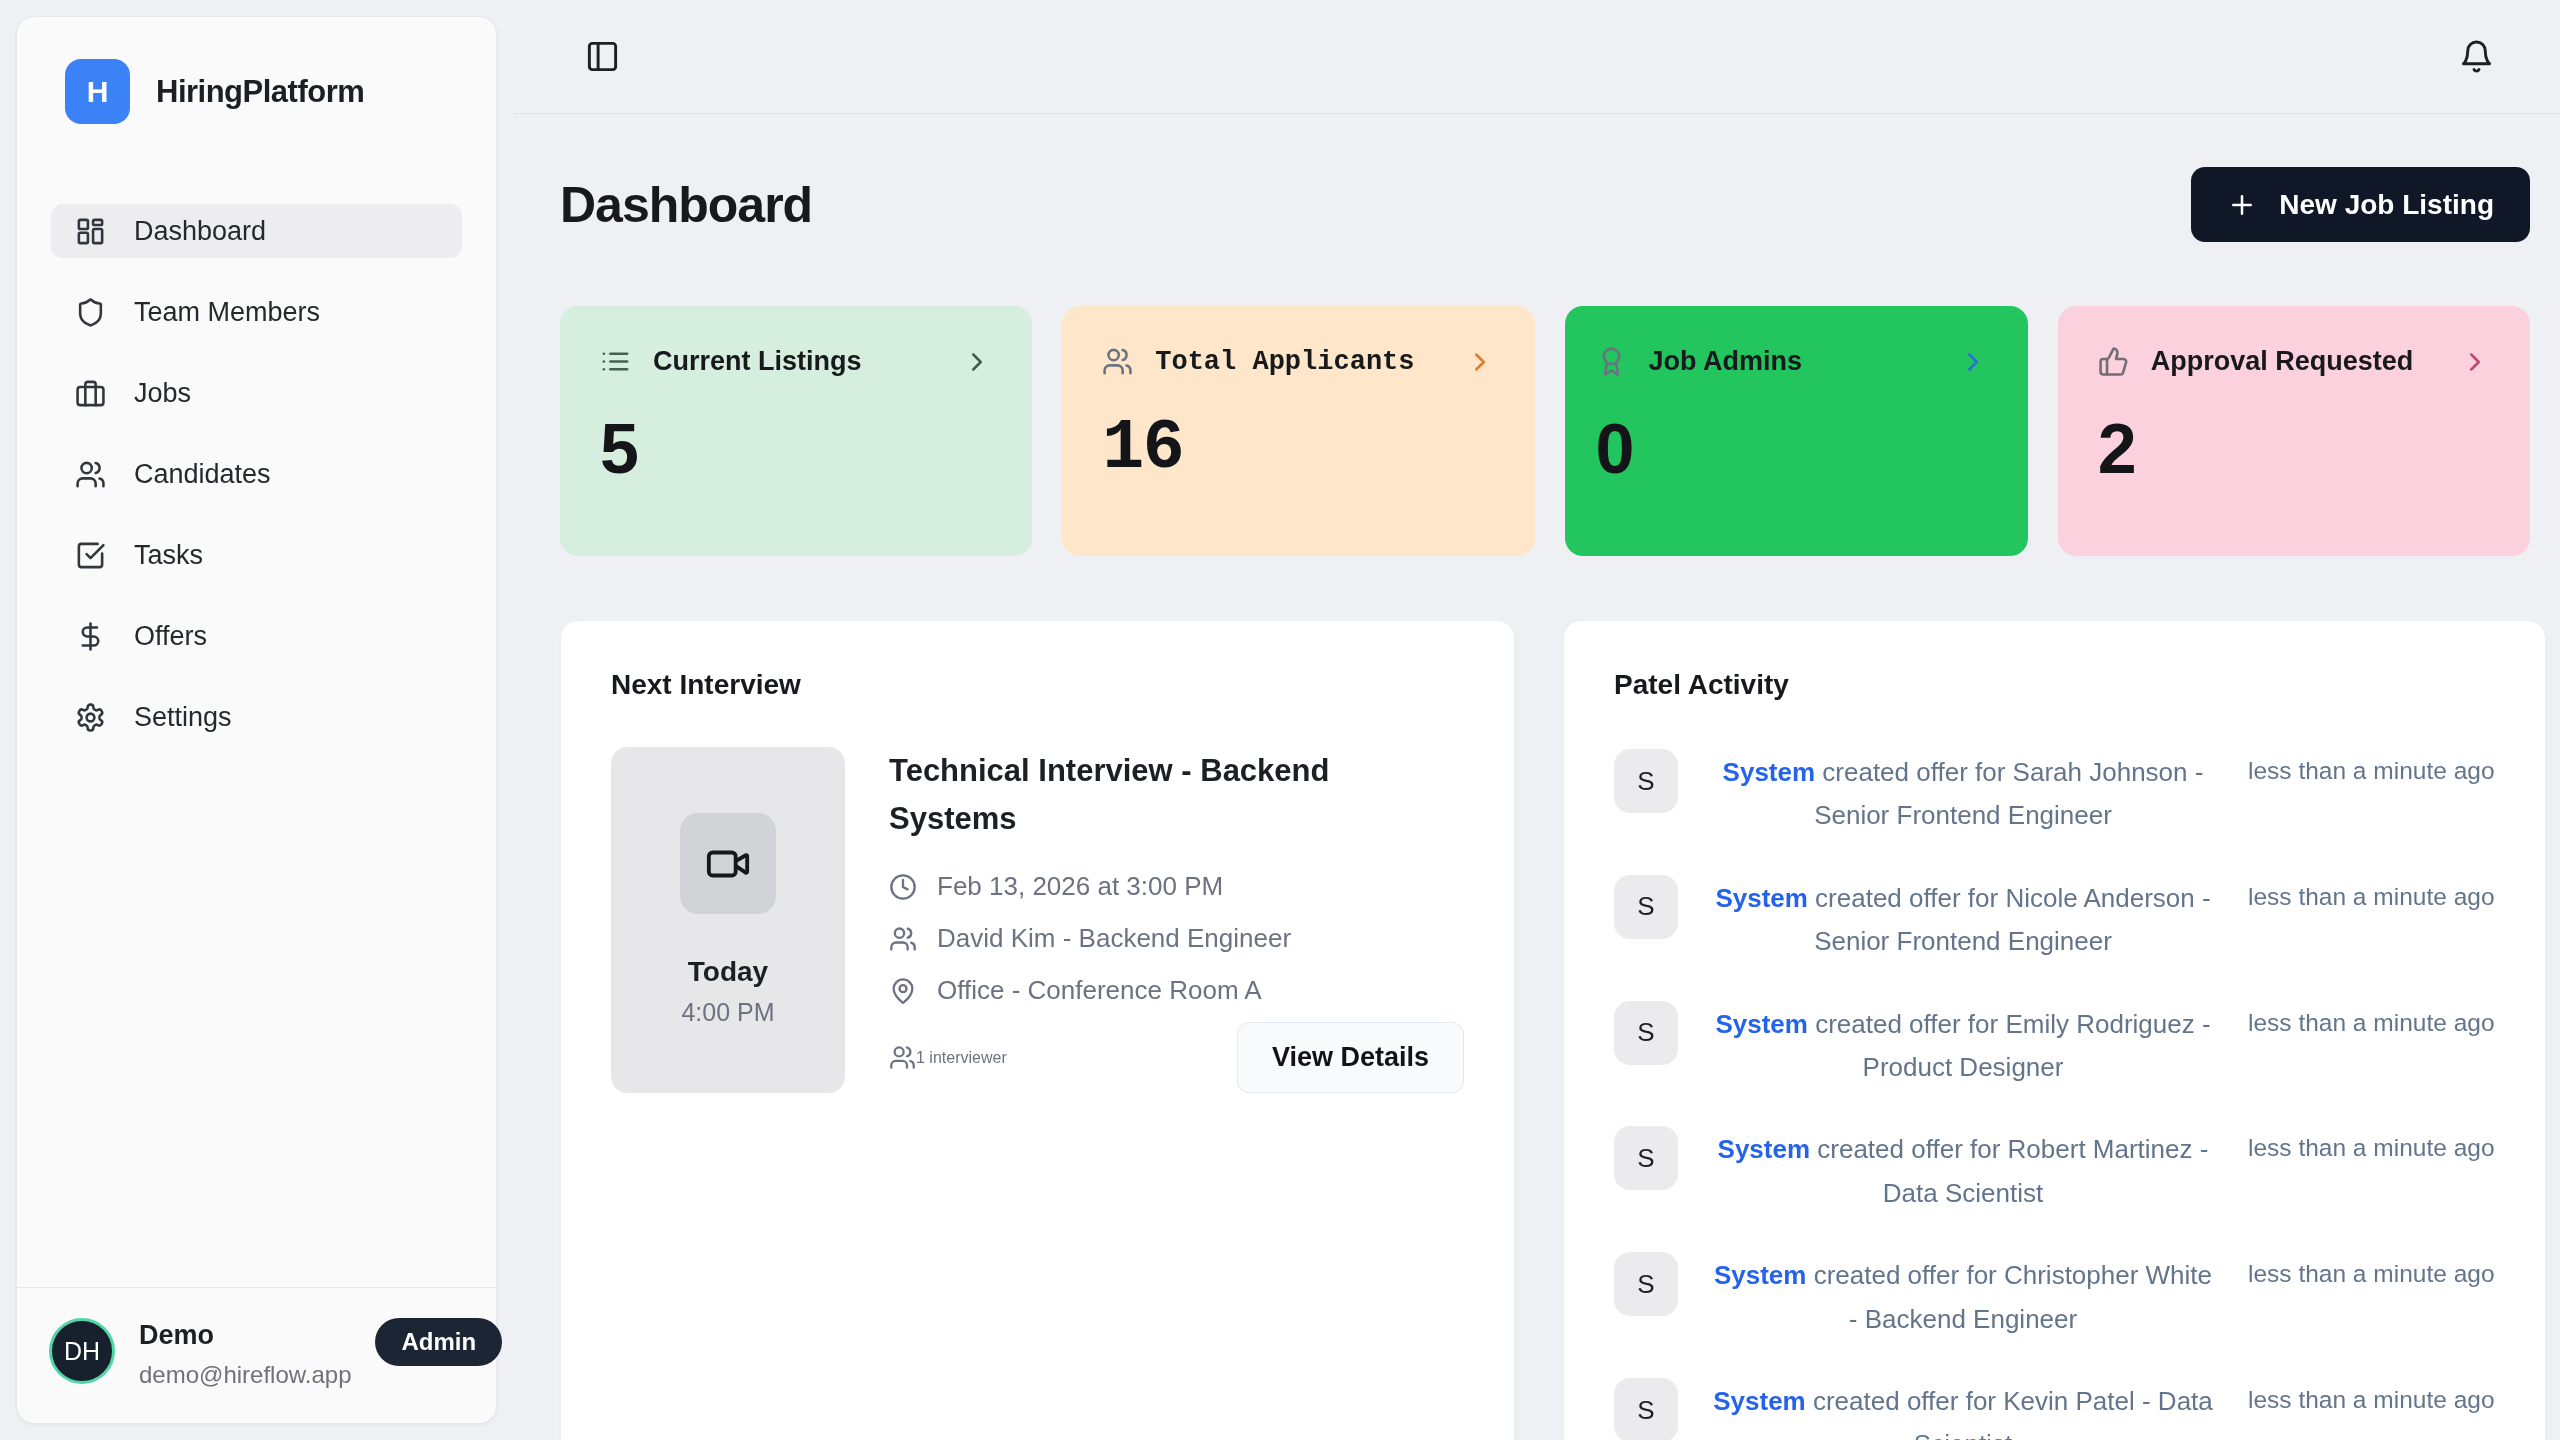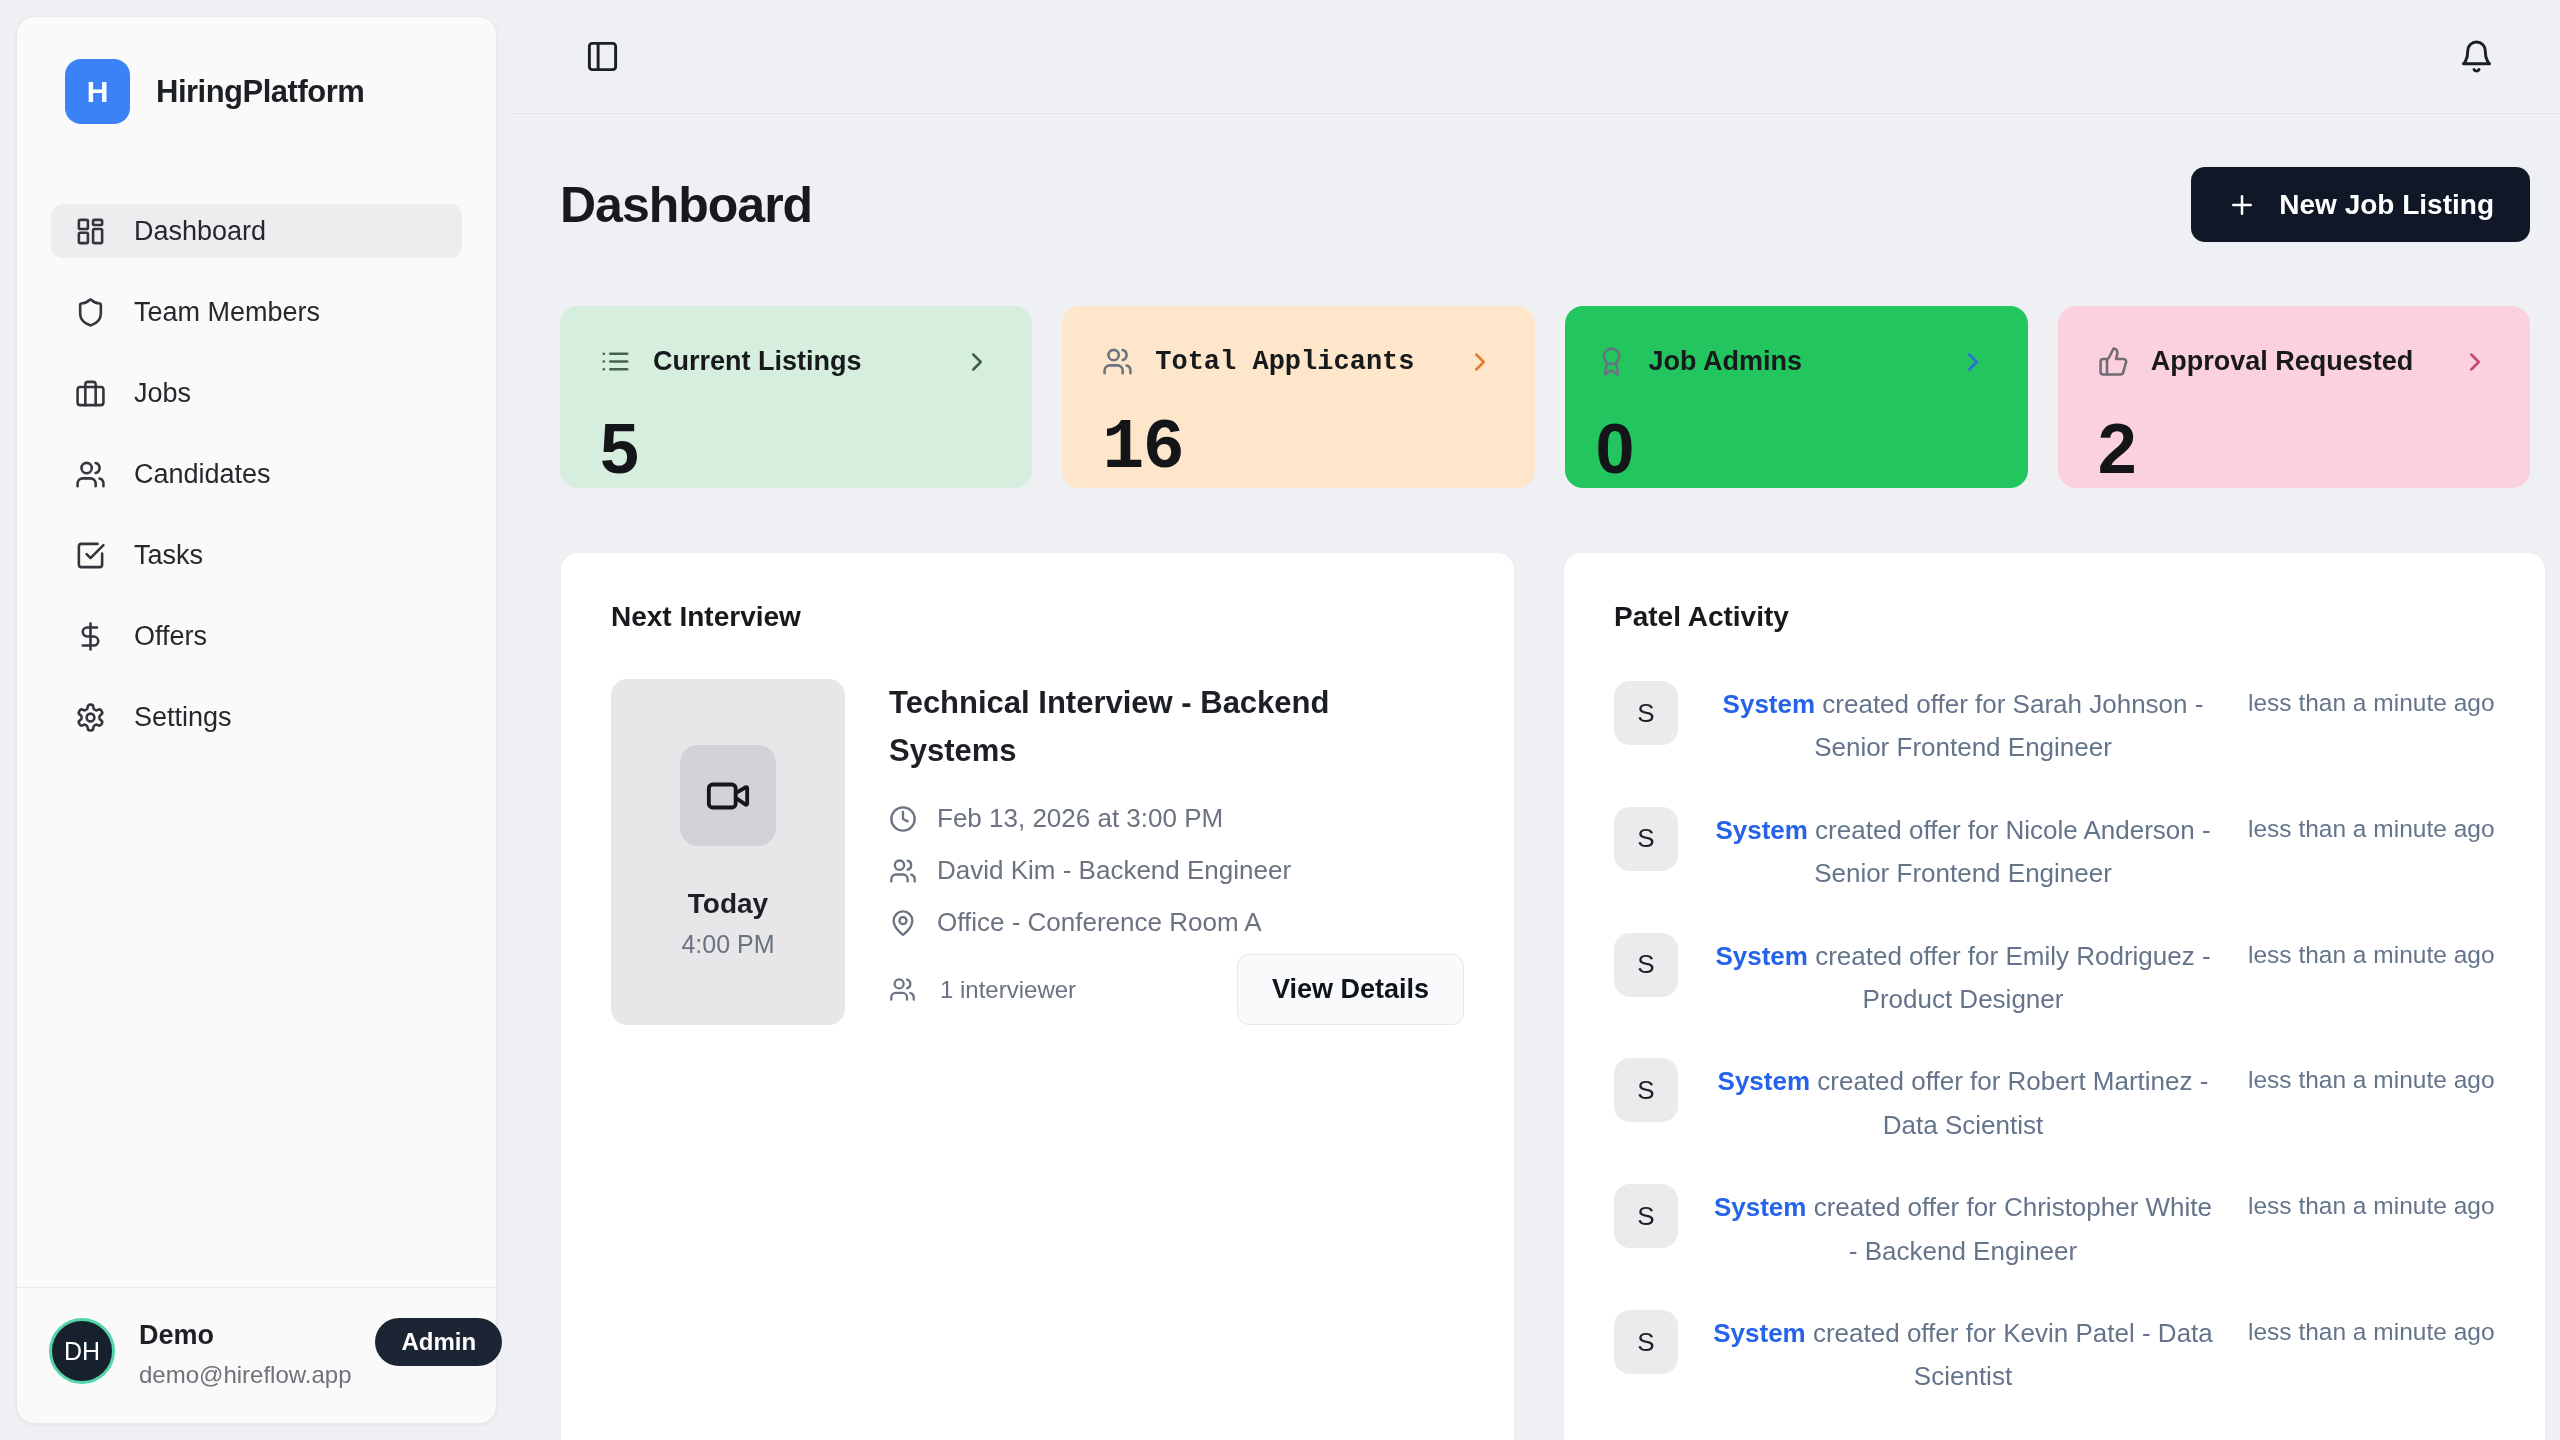--- a/index.html
+++ b/index.html
@@ -77,21 +77,21 @@
   .new-job-btn {
     display:flex; align-items:center; gap:22px;
     background:#101828; color:#fff; border:none; cursor:pointer;
     height:75px; padding:0 36px; border-radius:14px;
     font-family:inherit; font-size:28px; font-weight:600;
   }
   .new-job-btn .ic { width:30px; height:30px; }
 
   
   .stats { margin-top:64px; display:flex; gap:30px; }
-  .stat-card { flex:1; height:182px; border-radius:18px; padding:40px 40px; cursor:pointer; }
+  .stat-card { flex:1; height:250px; border-radius:18px; padding:40px 40px; cursor:pointer; }
   .stat-head { display:flex; align-items:center; gap:22px; }
   .stat-head .ic { width:31px; height:31px; flex:none; }
   .stat-label { font-size:27px; font-weight:600; color:#17191d; }
   .chev { margin-left:auto; }
   .chev .ic { width:30px; height:30px; }
   .stat-value { font-size:70px; font-weight:800; letter-spacing:-1.5px; color:#131519; margin-top:32px; }
 
   .theme-green  { background:#d6eedd; }
   .theme-green  .stat-icon { color:#44614f; }
   .theme-green  .chev { color:#3f5d4c; }
@@ -128,21 +128,21 @@
   .video-tile .ic { width:46px; height:46px; }
   .date-day { font-size:28px; font-weight:700; margin-top:42px; color:#1c1f24; }
   .date-time { font-size:25px; color:#6b7280; margin-top:10px; }
 
   .interview-info { flex:1; display:flex; flex-direction:column; min-height:346px; }
   .interview-title { font-size:31px; font-weight:600; line-height:1.55; max-width:490px; color:#1c1f24; }
   .meta { margin-top:28px; display:flex; flex-direction:column; gap:21px; }
   .meta-row { display:flex; align-items:center; gap:20px; font-size:26px; color:#6b7280; }
   .meta-row .ic { width:28px; height:28px; flex:none; color:#6b7280; }
   .interview-footer { margin-top:auto; display:flex; align-items:center; }
-  .interviewers { display:flex; align-items:center; gap:24px; font-size:24px; color:#6b7280; }
+  .interviewers { display:flex; align-items:center; gap:0; font-size:16px; color:#6b7280; }
   .interviewers .ic { width:27px; height:27px; color:#6b7280; }
   .view-details-btn {
     margin-left:auto; background:#f8fafc; border:1px solid #e3e8ee; border-radius:12px;
     height:71px; padding:0 34px; cursor:pointer;
     font-family:inherit; font-size:27px; font-weight:600; color:#10131a;
     display:flex; align-items:center;
   }
 
   .activity-list { margin-top:48px; display:flex; flex-direction:column; gap:37px; }
   .activity-item { display:flex; align-items:flex-start; gap:30px; }

